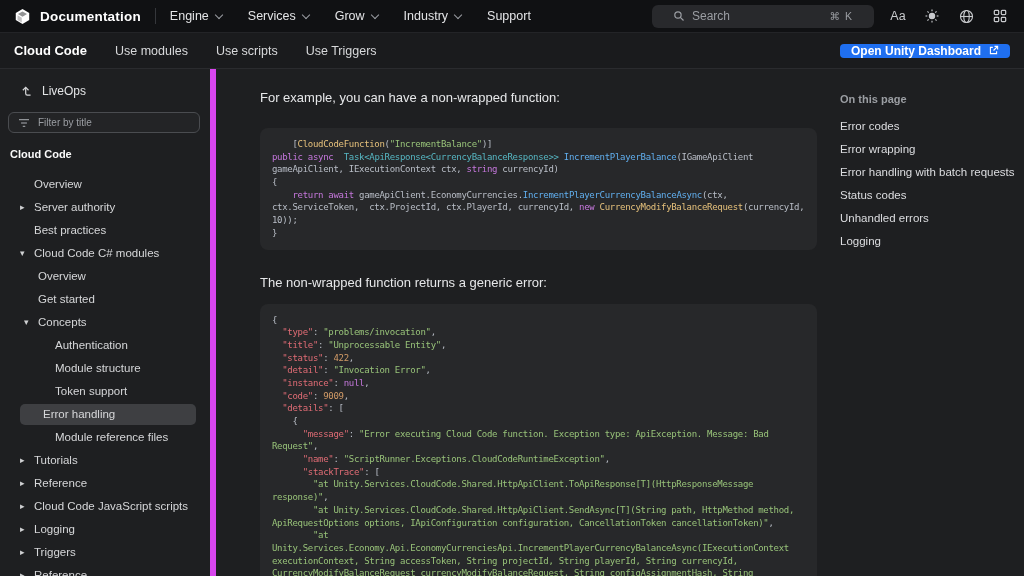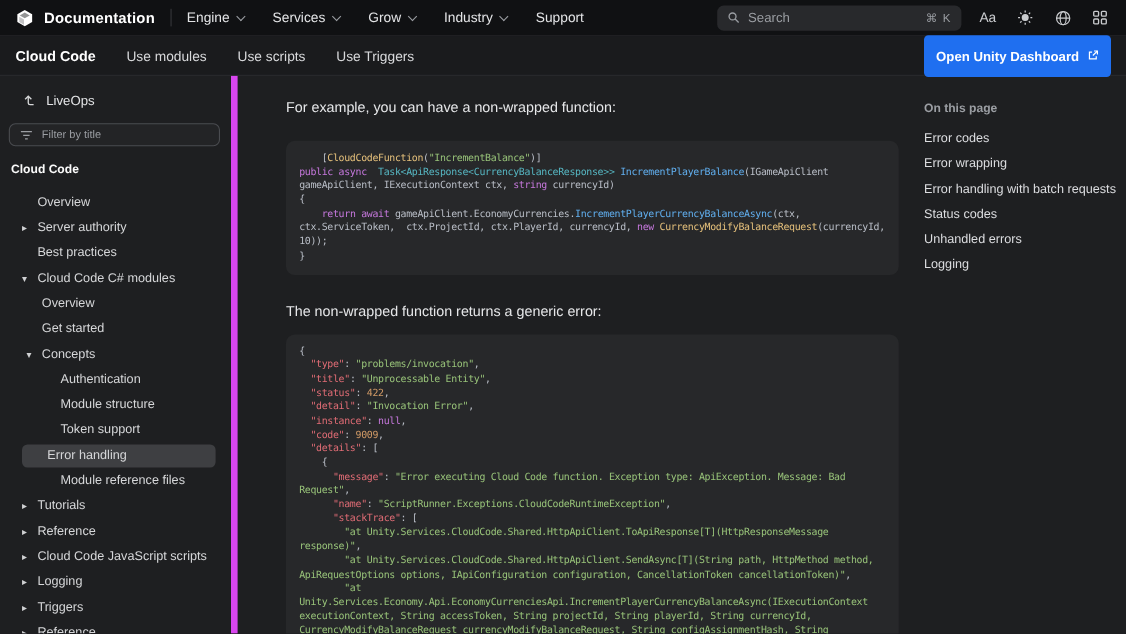--- a/index.html
+++ b/index.html
@@ -12,34 +12,34 @@
             padding:0 14px; border-bottom:1px solid #232427; }
   .brand { display:flex; align-items:center; gap:9px; }
   .brand-title { font-size:13.5px; font-weight:bold; color:#fff; letter-spacing:.2px; }
   .topnav-divider { width:1px; height:16px; background:#35373b; margin:0 14px; }
   .nav-menus { display:flex; align-items:center; gap:26px; }
   .nav-item { display:flex; align-items:center; font-size:12.5px; color:#e3e4e6; cursor:pointer; }
   .chev { width:6px; height:6px; border-right:1.4px solid #9a9da2; border-bottom:1.4px solid #9a9da2;
           transform:rotate(45deg); margin-left:7px; margin-top:-3px; display:inline-block; }
   .topnav-right { margin-left:auto; display:flex; align-items:center; gap:14px; }
   .searchbox { width:222px; height:23px; background:#28292c; border-radius:6px; display:flex;
-               align-items:center; padding:0 9px; gap:7px; cursor:text; }
+               align-items:center; padding:0 21px; gap:7px; cursor:text; }
   .search-ph { font-size:12px; color:#9b9ea3; flex:1; }
   .search-kbd { font-size:10.5px; color:#9b9ea3; letter-spacing:1px; }
   .icon-btn { color:#c9cbce; display:flex; align-items:center; justify-content:center; width:20px; height:20px; cursor:pointer; }
   .icon-aa { font-size:12.5px; color:#c9cbce; font-weight:400; }
 
   
   .subnav { height:36px; flex:0 0 36px; background:#1a1b1d; display:flex; align-items:center;
             padding:0 14px; border-bottom:1px solid #2a2b2e; }
   .subnav-product { font-size:13px; font-weight:bold; color:#fff; margin-right:28px; }
   .subnav-tabs { display:flex; align-items:center; gap:28px; }
   .subnav-tab { font-size:12.5px; color:#d8d9db; cursor:pointer; }
   .dash-btn { margin-left:auto; background:#1f6ff0; color:#fff; font-size:12px; font-weight:bold;
-              height:38px; padding:0 11px; border-radius:4px; display:flex; align-items:center; gap:7px;
+              height:14px; padding:0 11px; border-radius:4px; display:flex; align-items:center; gap:7px;
               cursor:pointer; border:none; }
 
   
   .page { flex:1; display:flex; min-height:0; }
 
   
   .sidebar { width:216px; flex:0 0 216px; border-right:6px solid #d946ef; padding-top:12px; overflow:hidden; }
   .liveops { display:flex; align-items:center; gap:9px; padding:0 10px 0 20px; height:20px;
              font-size:12px; color:#e3e4e6; cursor:pointer; }
   .filterbox { margin:11px 10px 0 8px; height:21px; border:1px solid #4a4c50; border-radius:6px;

